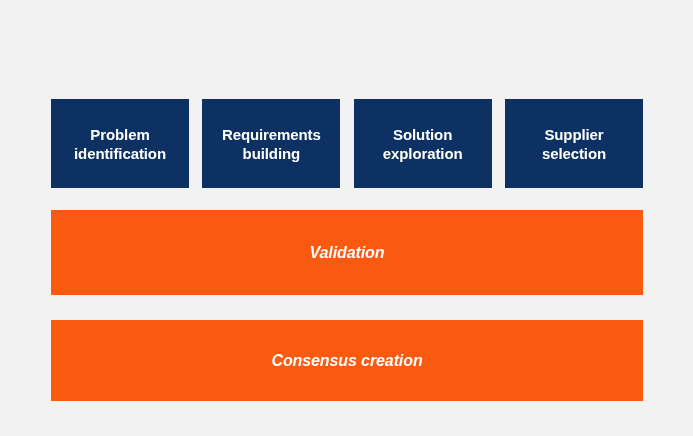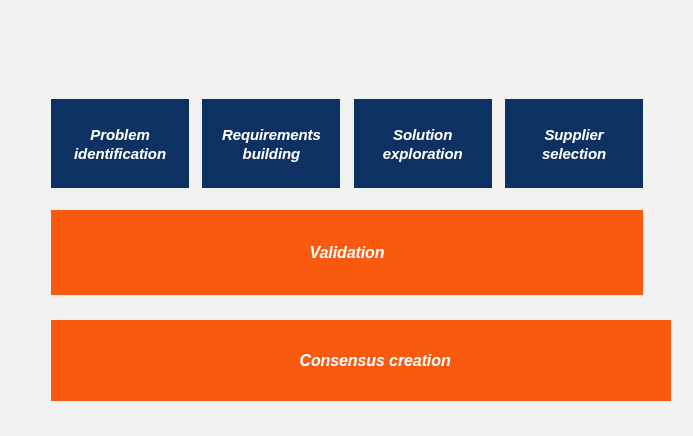--- a/index.html
+++ b/index.html
@@ -31,21 +31,20 @@
     white-space: nowrap;
   }
   .stage-row {
     position: absolute;
     left: 51px;
     top: 99px;
     width: 592px;
     height: 89px;
     display: flex;
     justify-content: space-between;
-    font-style: italic;
   }
   .stage-box {
     width: 138px;
     height: 89px;
     background: #0d3163;
     display: flex;
     align-items: center;
     justify-content: center;
     box-sizing: border-box;
     padding: 0 6px;
@@ -68,21 +67,20 @@
     align-items: center;
     justify-content: center;
   }
   .band-validation {
     top: 210px;
     height: 85px;
   }
   .band-consensus {
     top: 320px;
     height: 81px;
-    padding-left: 28px;
   }
   .band-label {
     color: #ffffff;
     font-size: 16px;
     font-weight: bold;
     letter-spacing: -0.1px;
     text-align: center;
     white-space: nowrap;
     font-style: italic;
   }

